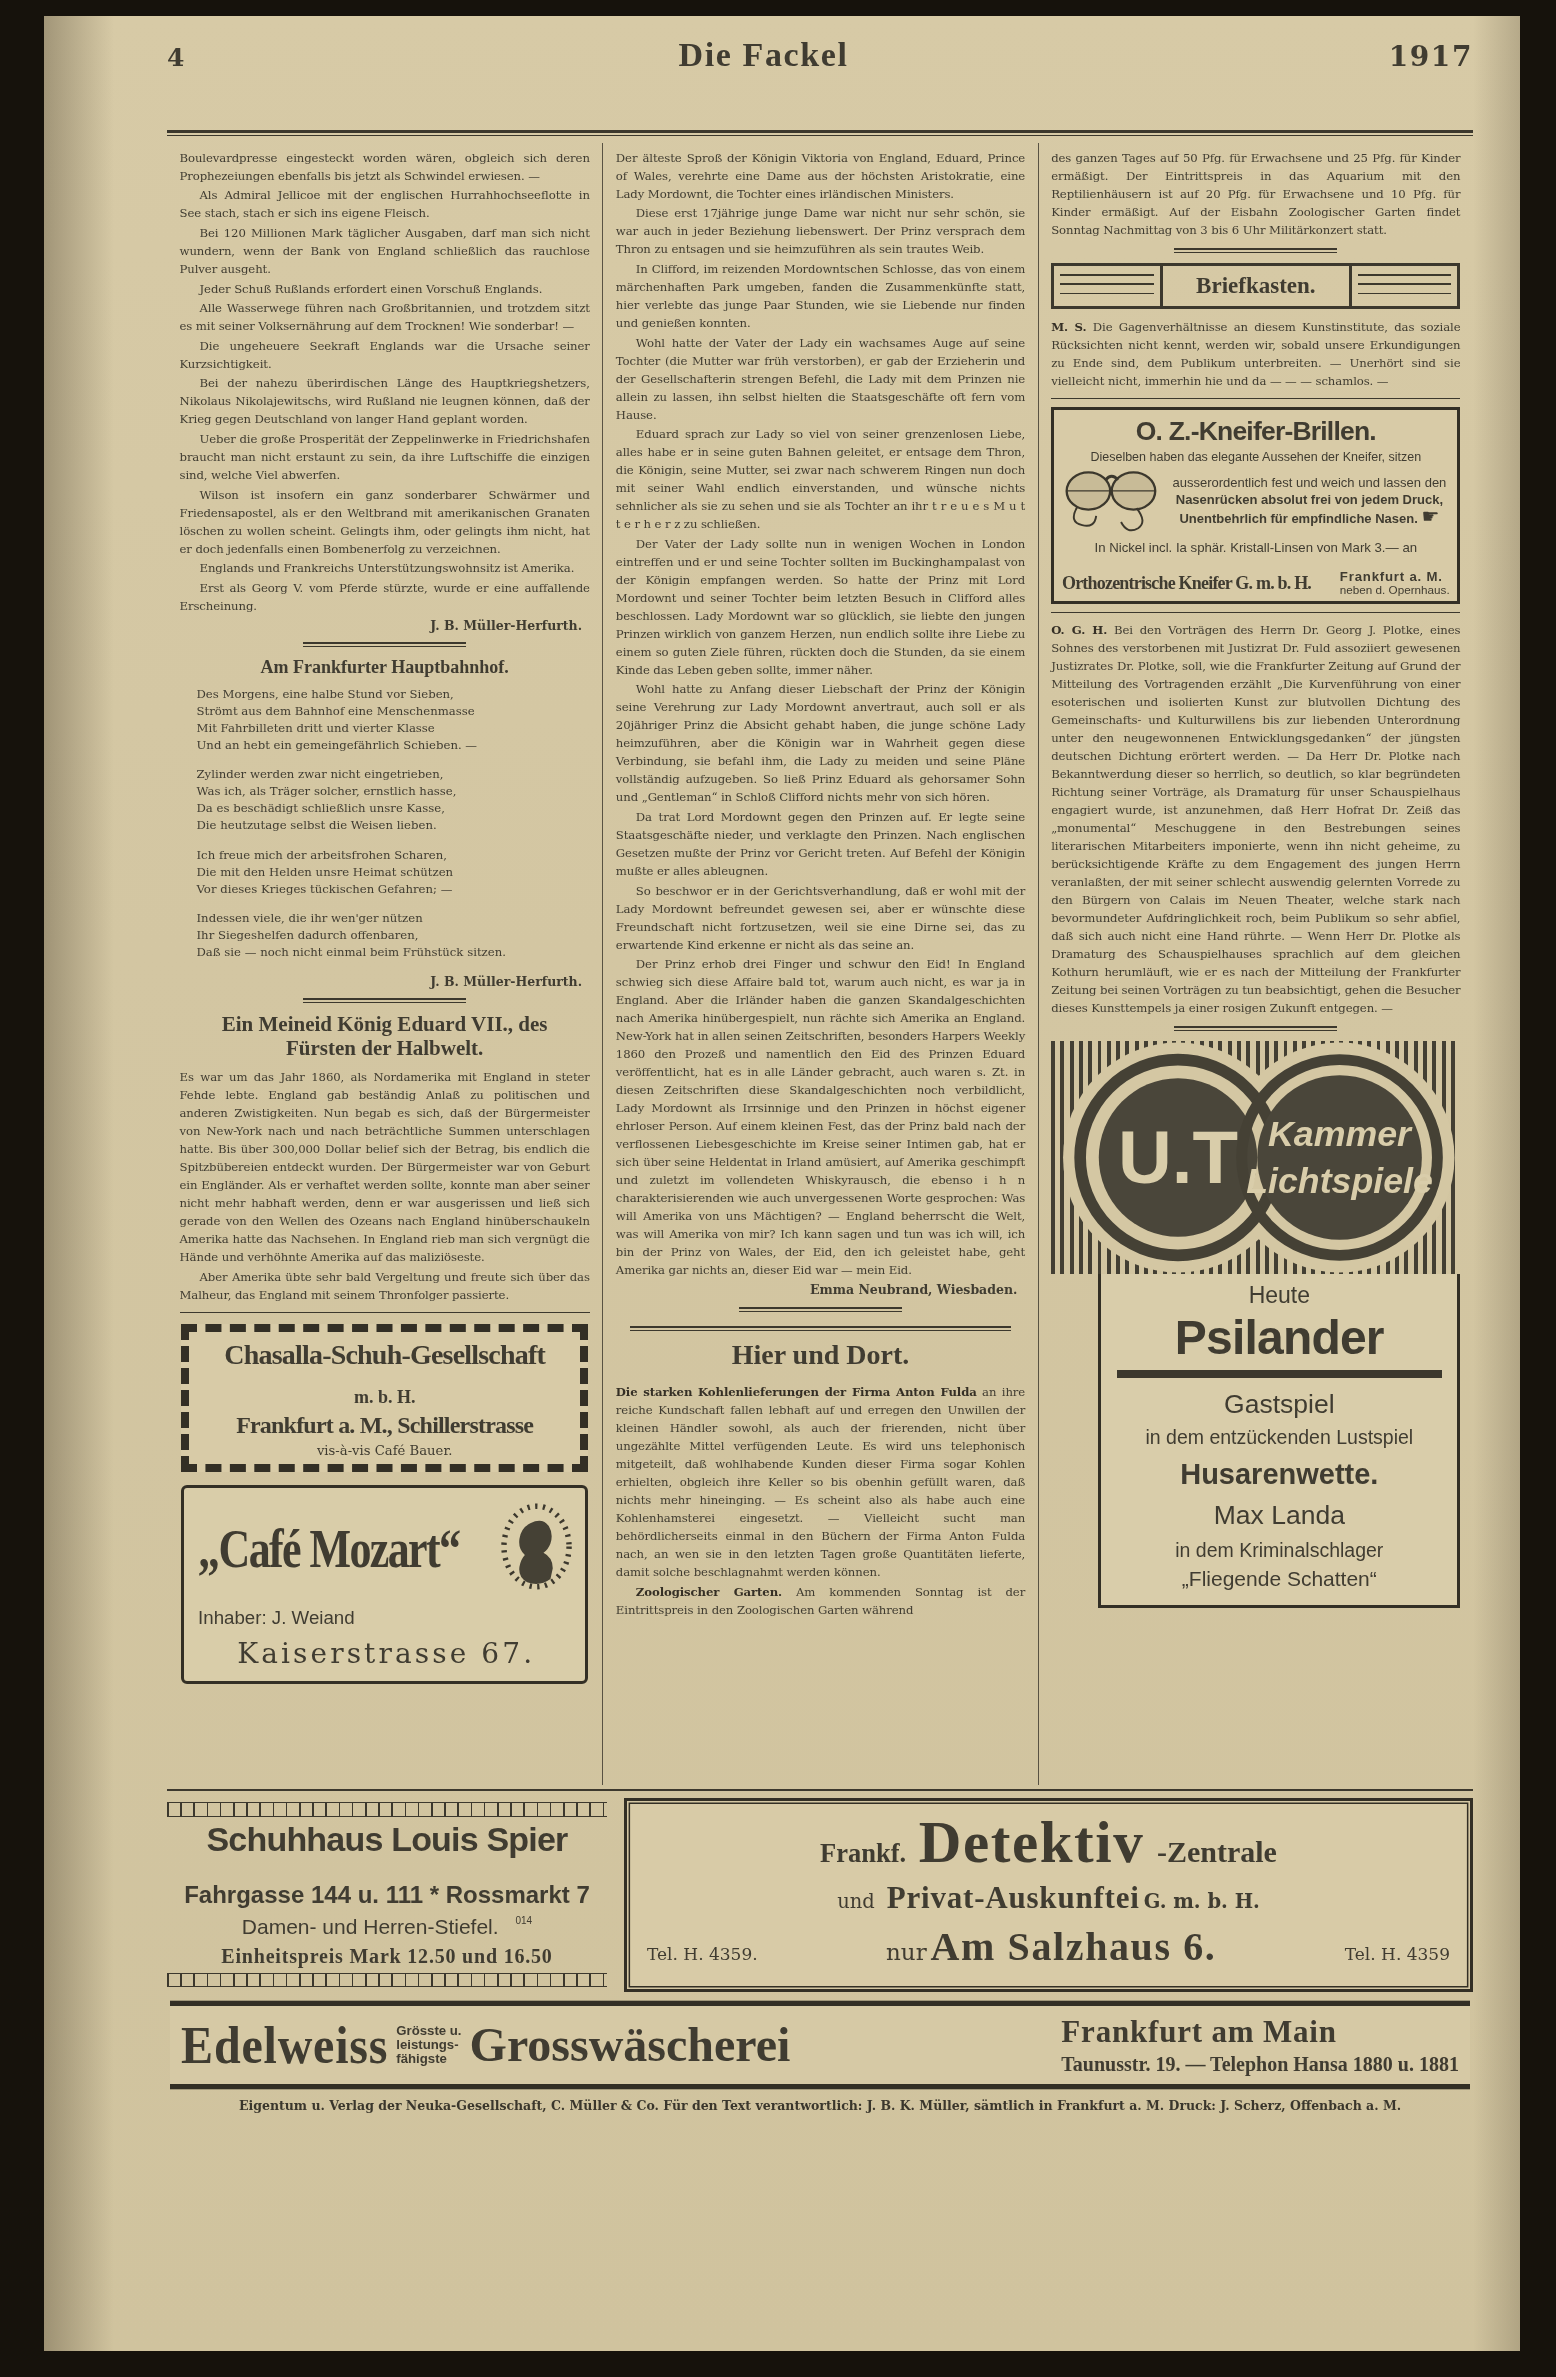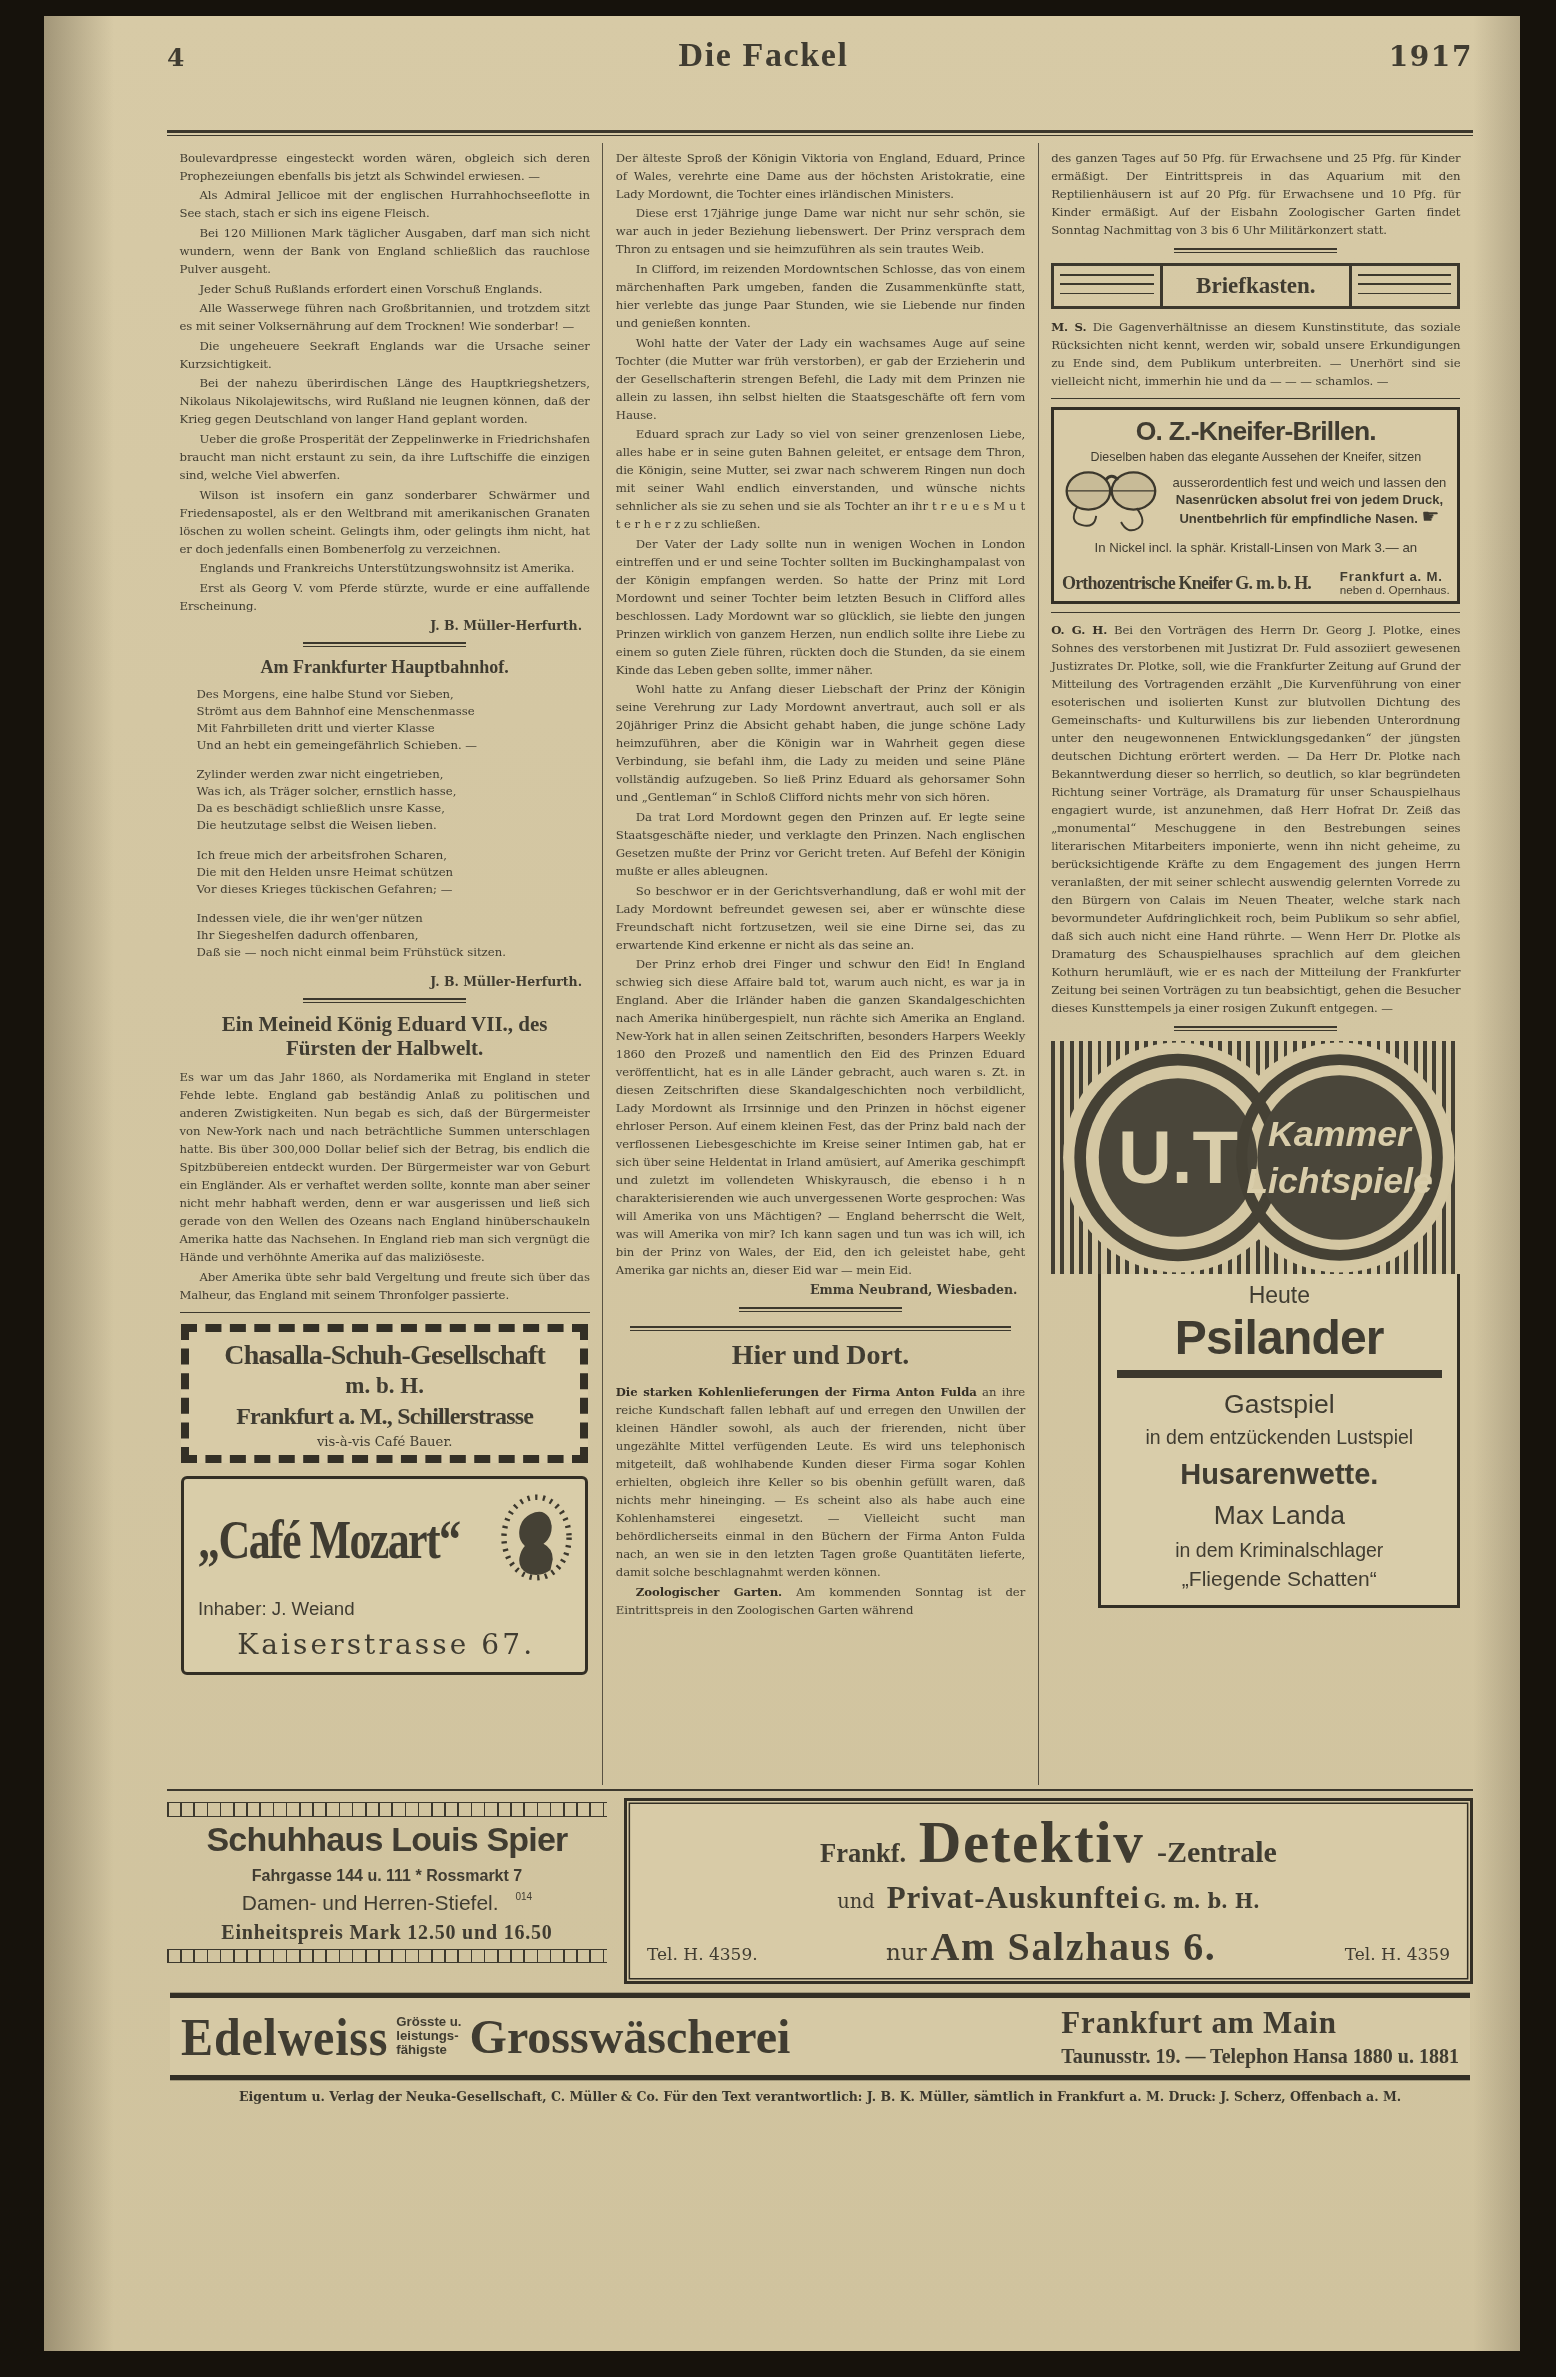--- a/index.html
+++ b/index.html
@@ -32,21 +32,21 @@
   .poemtitle{margin:1.6px 0 7.8px 0;text-align:center;font-size:18px;font-weight:bold;
              font-family:"Liberation Serif",serif;}
   .poem .stanza{white-space:pre-line;margin:0 0 12.5px 17px;font-size:11.7px;line-height:17px;text-indent:0;}
   .arttitle{margin:3.1px 7.8px 7.8px 7.8px;text-align:center;font-size:21px;line-height:24px;
             font-weight:bold;font-family:"Liberation Serif",serif;}
   .thinrule{border:none;border-top:1.6px solid #3c382d;margin:7.8px 0;}
   
   .ad-chasalla{border:8.6px dashed #332f25;margin:11px 1.6px 12.5px 1.6px;padding:7.8px 4.7px 6.2px 4.7px;
                text-align:center;background:#d8cba7;}
   .ch-line1{font-family:"Liberation Serif",serif;font-weight:bold;font-size:28px;letter-spacing:-0.8px;}
-  .ch-line2{font-family:"Liberation Serif",serif;font-weight:bold;font-size:23px;margin-top:2px;}
+  .ch-line2{font-family:"Liberation Serif",serif;font-weight:bold;font-size:18px;margin-top:16px;}
   .ch-line3{font-family:"Liberation Serif",serif;font-weight:bold;font-size:24px;margin-top:3.1px;letter-spacing:-0.8px;}
   .ch-line4{font-size:13.2px;margin-top:4.7px;}
   
   .ad-mozart{border:3.9px solid #332f25;border-radius:6px;margin:4.7px 1.6px;padding:12.5px 11px 11px 14px;
              background:#d9cda9;}
   .mz-row{display:flex;align-items:center;justify-content:space-between;}
   .mz-name{font-family:"Liberation Serif",serif;font-weight:bold;font-size:44px;letter-spacing:-1.6px;
            transform:scaleY(1.25);transform-origin:left center;}
   .mz-owner{text-align:left;font-family:"Liberation Sans",sans-serif;font-size:18.7px;margin:11px 0 3.1px 0;}
   .mz-addr{text-align:center;font-size:28px;letter-spacing:3.1px;margin-top:7.8px;}
@@ -90,21 +90,21 @@
   .ut-actor{font-size:26.5px;margin-top:9.3px;}
   .ut-l3{font-size:19.5px;margin-top:7.8px;}
   .ut-film2{font-size:21px;margin-top:4.7px;}
   
   .bottom-sep{border:none;border-top:2.3px solid #3c382d;margin:4.7px 0 6.2px 0;}
   .bottom-row{display:flex;gap:17px;align-items:stretch;}
   .ad-spier{flex:0 0 440px;text-align:center;padding:1.6px 0;}
   .sq-row{height:12.5px;border-top:1.6px solid #3c382d;border-bottom:1.6px solid #3c382d;
           background:repeating-linear-gradient(90deg,#3c382d 0 1.6px,transparent 1.6px 13.2px);margin:3.1px 0;}
   .sp-name{font-family:"Liberation Sans",sans-serif;font-weight:bold;font-size:34px;letter-spacing:-0.8px;margin-top:3.1px;}
-  .sp-addr{font-family:"Liberation Sans",sans-serif;font-weight:bold;font-size:16px;margin-top:8px;}
+  .sp-addr{font-family:"Liberation Sans",sans-serif;font-weight:bold;font-size:24px;margin-top:22px;}
   .sp-prod{font-family:"Liberation Sans",sans-serif;font-size:21px;margin-top:6.2px;}
   .sp-code{font-size:10px;vertical-align:top;margin-left:11px;}
   .sp-price{font-family:"Liberation Serif",serif;font-weight:bold;font-size:20px;margin:6.2px 0 4.7px 0;letter-spacing:0.8px;}
   .ad-detektiv{flex:1;border:3.9px solid #332f25;box-shadow:inset 0 0 0 1.6px #d4c7a3, inset 0 0 0 3.1px #332f25;
                background:#d8cba7;padding:7.8px 20px 11px 20px;box-sizing:border-box;}
   .dt-line1{display:flex;align-items:baseline;justify-content:center;gap:12.5px;}
   .dt-pre{font-family:"Liberation Serif",serif;font-weight:bold;font-size:26.5px;}
   .dt-big{font-family:"Liberation Serif",serif;font-weight:bold;font-size:59px;letter-spacing:1.6px;}
   .dt-suf{font-family:"Liberation Serif",serif;font-weight:bold;font-size:30px;}
   .dt-line2{text-align:center;margin-top:3.1px;}

